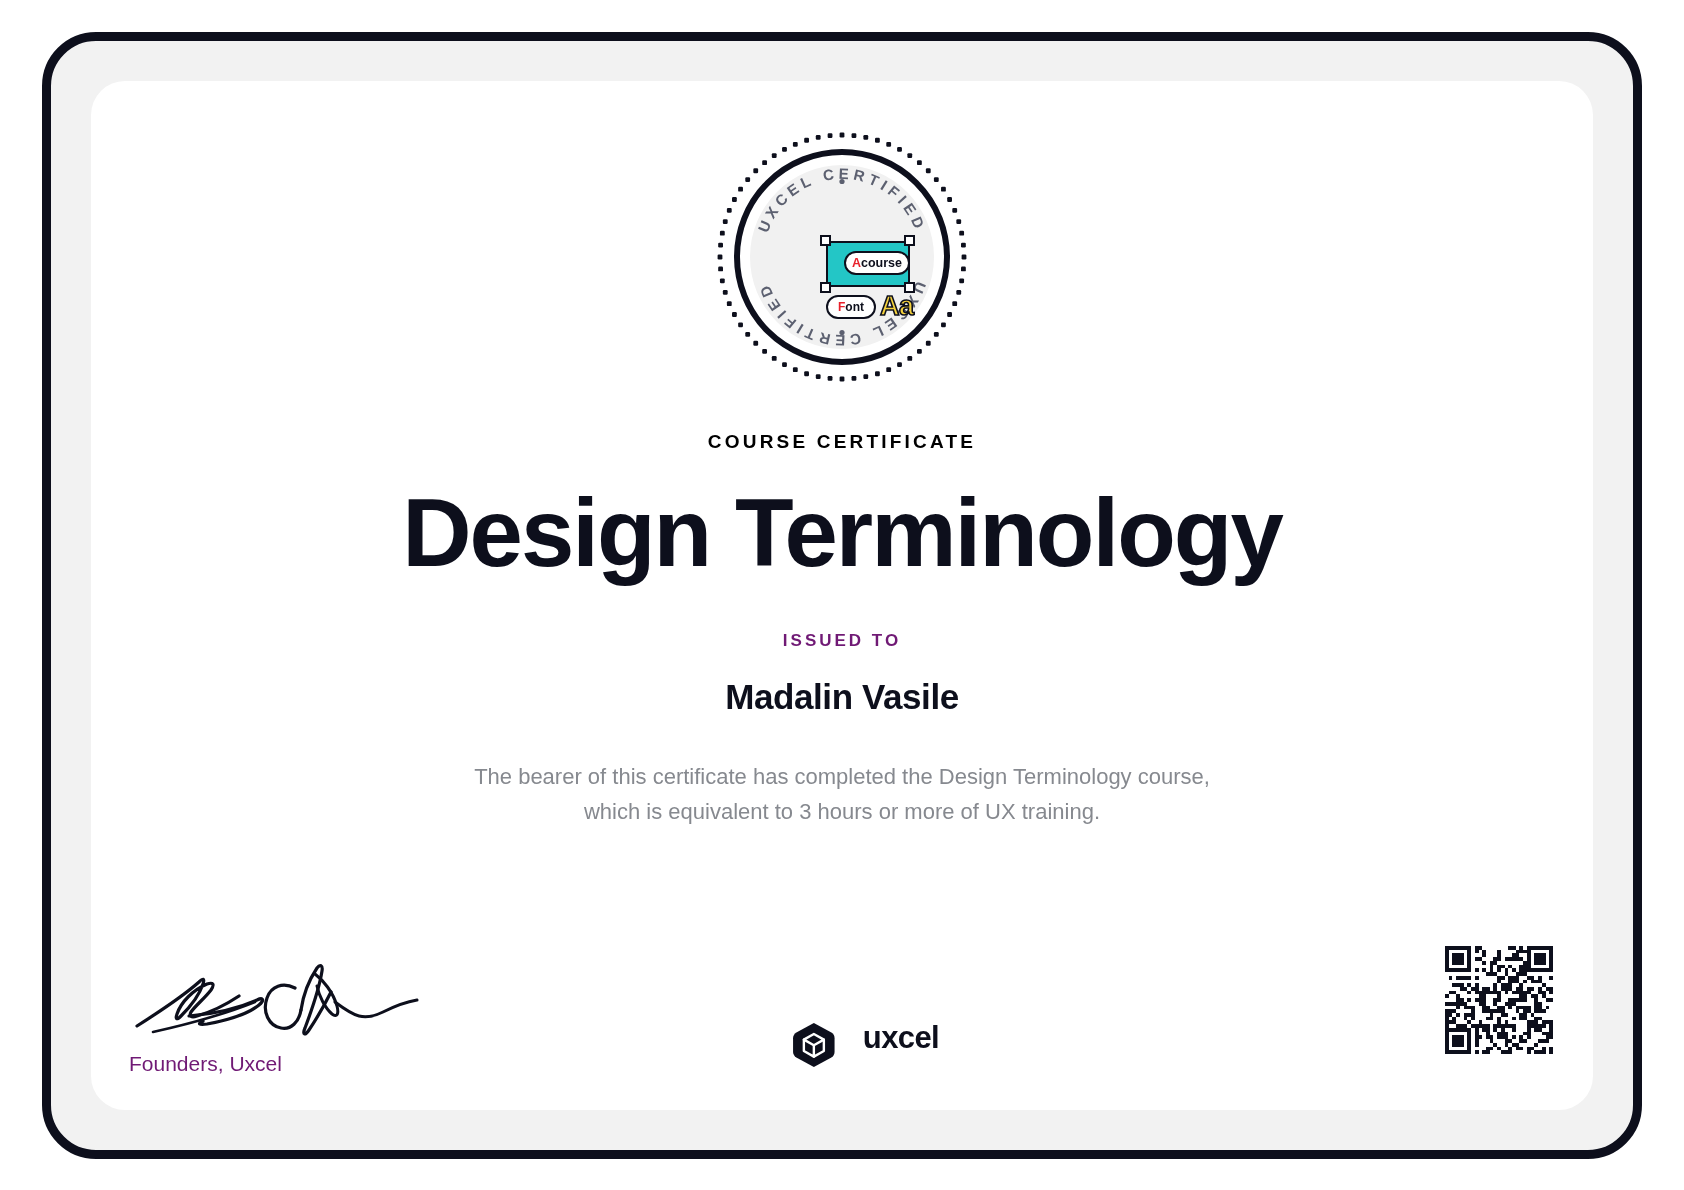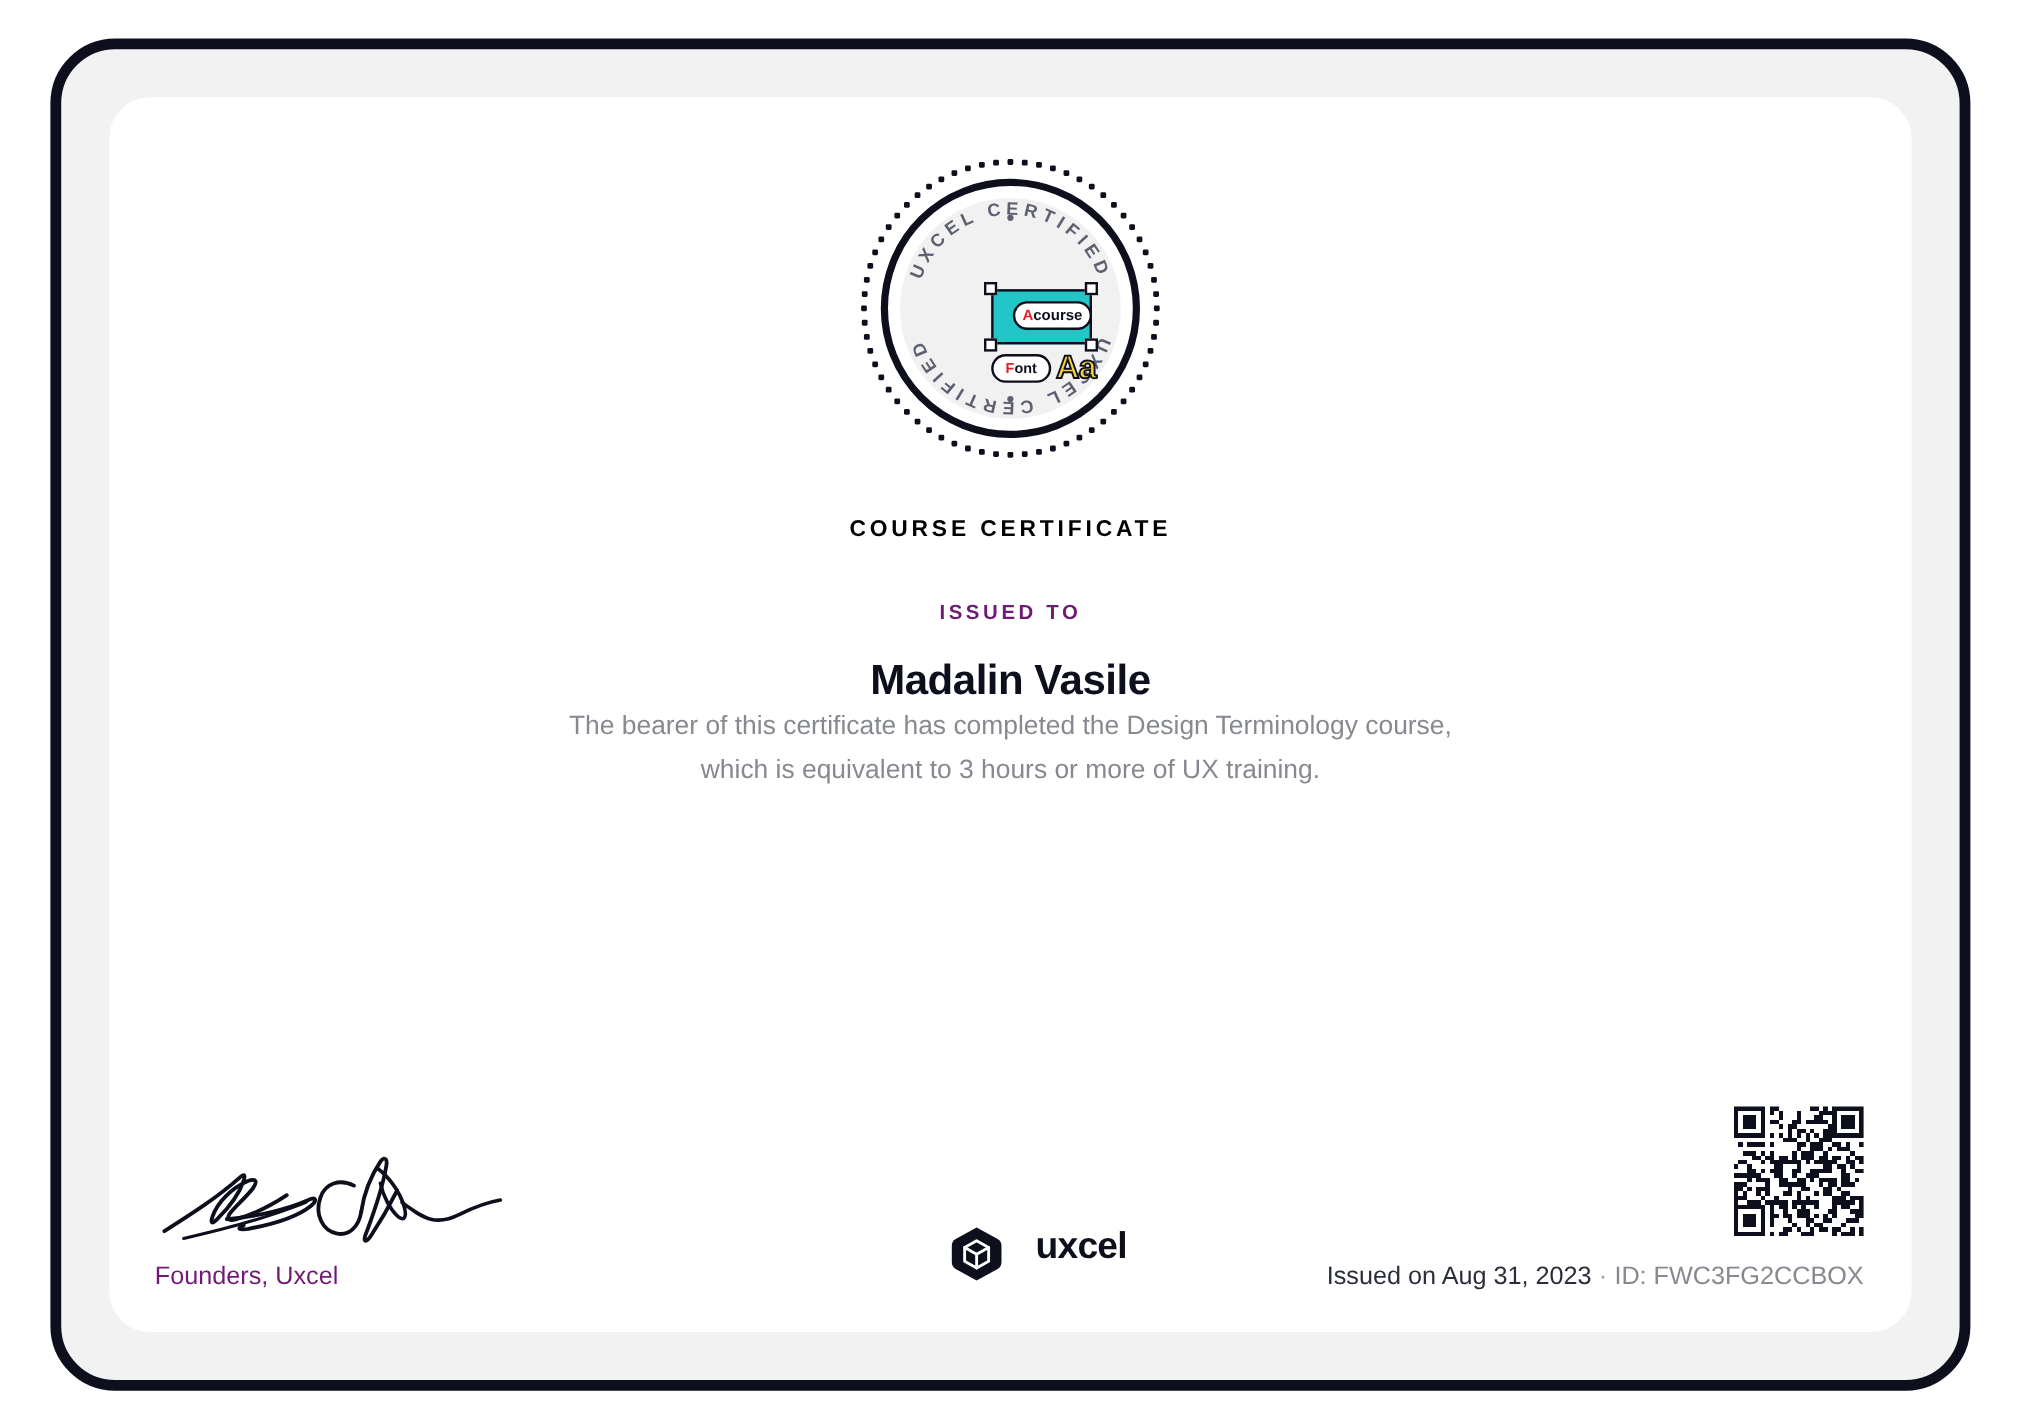--- a/index.html
+++ b/index.html
@@ -140,20 +140,21 @@
     color: #701a75;
   }
   .recipient {
     margin-top: 26px;
     font-size: 35px;
     font-weight: bold;
     color: #0d0f1c;
     letter-spacing: -0.4px;
   }
   .blurb {
+    margin-top: 42px;
     font-size: 22px;
     line-height: 1.62;
     color: #86898f;
     text-align: center;
     max-width: 900px;
   }
 
   
   .footer {
     position: absolute;
@@ -305,20 +306,21 @@
           <div class="pill pill-font">
             <span class="hl">F</span>
               <span>ont</span>
           </div>
           <div class="art-aa">Aa</div>
         </div>
       </div>
     </div>
 
     <div class="kicker">COURSE CERTIFICATE</div>
+    <h1 class="course-title">Design Terminology</h1>
     <div class="issued-to">ISSUED TO</div>
     <div class="recipient">Madalin Vasile</div>
     <p class="blurb">
       <span>The bearer of this certificate has completed the Design Terminology course,</span><br>
       <span>which is equivalent to 3 hours or more of UX training.</span>
     </p>
 
     <div class="footer">
 
       <div class="sig-block">
@@ -763,20 +765,17 @@
               <rect x="15" y="28" width="1" height="1"></rect>
               <rect x="16" y="28" width="1" height="1"></rect>
               <rect x="17" y="28" width="1" height="1"></rect>
               <rect x="22" y="28" width="1" height="1"></rect>
               <rect x="24" y="28" width="1" height="1"></rect>
               <rect x="25" y="28" width="1" height="1"></rect>
               <rect x="26" y="28" width="1" height="1"></rect>
               <rect x="28" y="28" width="1" height="1"></rect>
             </g>
         </svg>
-        <div class="meta-line">
-          <span>Issued on Aug 31, 2023</span><span class="meta-dot">·</span><span class="meta-id">ID: FWC3FG2CCBOX</span>
-        </div>
       </div>
 
     </div>
   </div>
 </div>
 
 </body></html>

